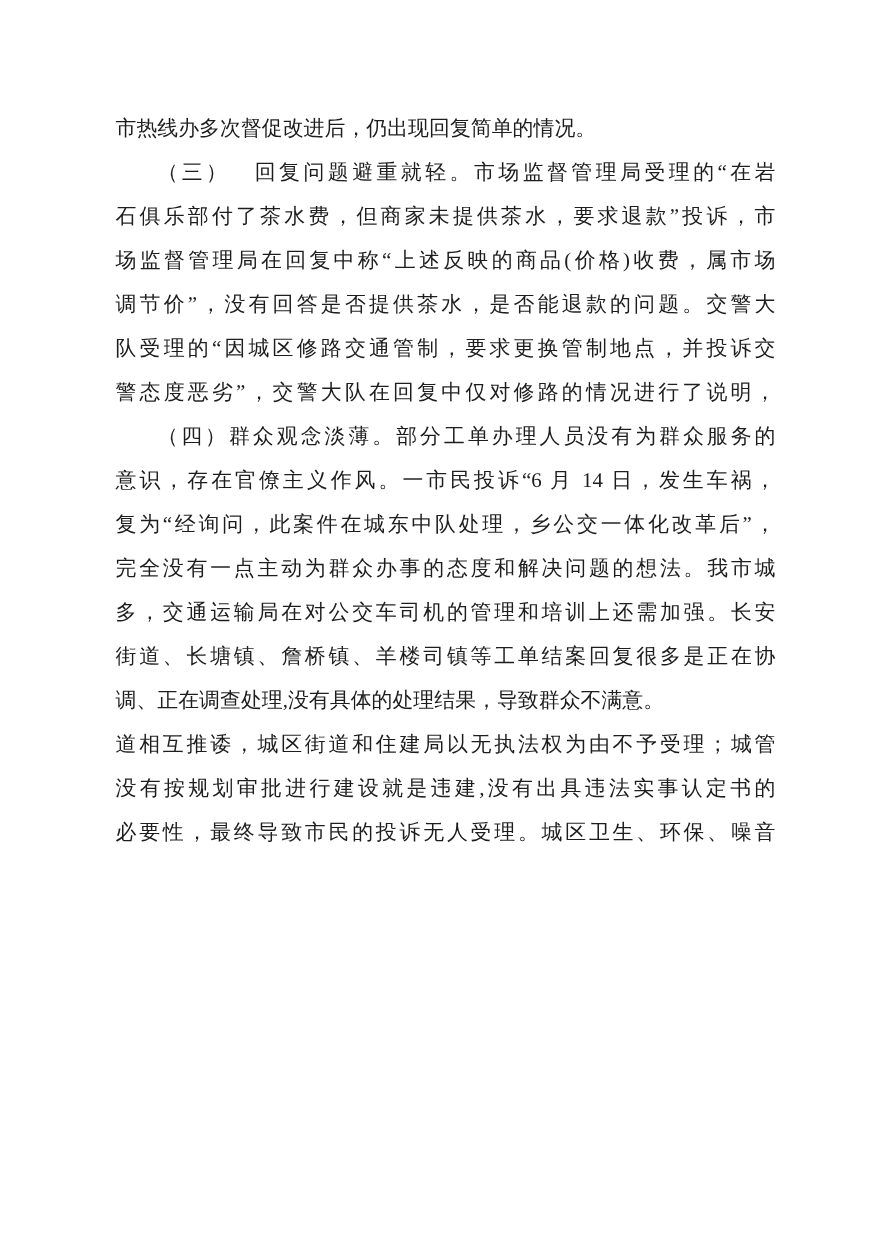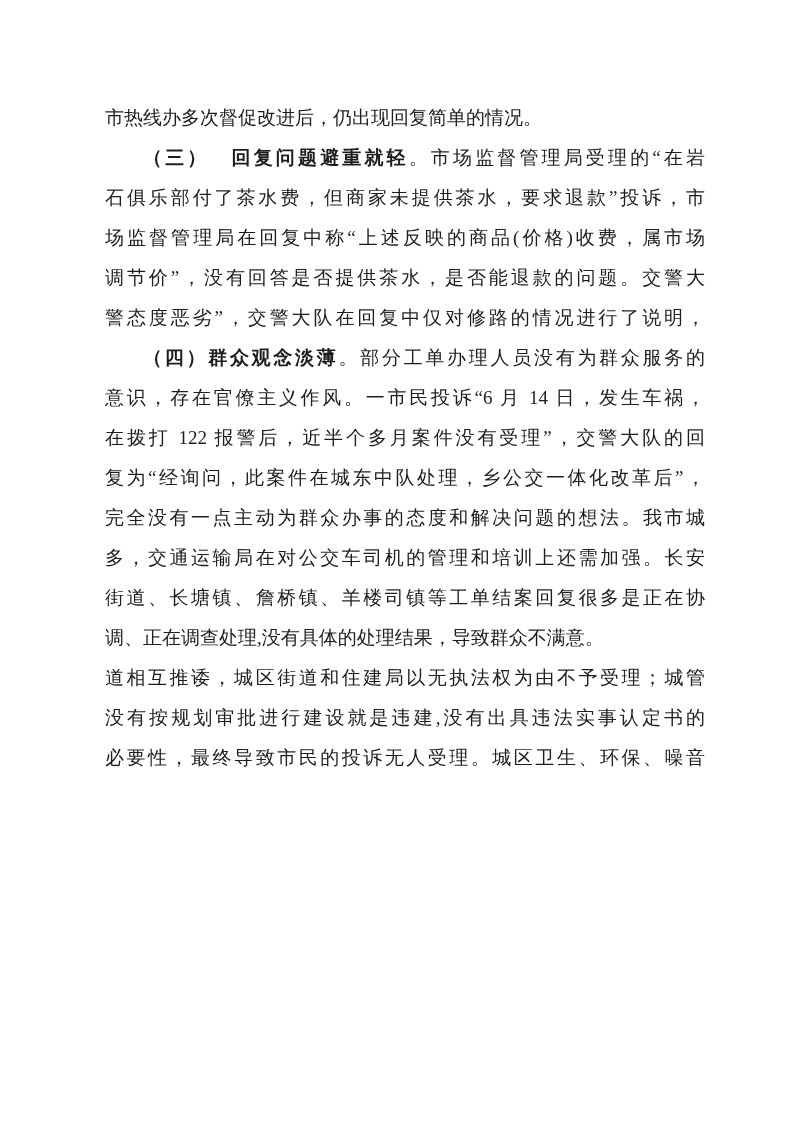--- a/index.html
+++ b/index.html
@@ -37,40 +37,40 @@
     letter-spacing: 0;
   }
   .line.end {
     text-align: left;
     text-align-last: left;
   }
   .line.indent {
     text-indent: 2em;
   }
   .line .hd {
-    font-weight: bold;
+    font-weight: normal;
   }
 </style>
 </head>
 <body>
 
 <div class="page">
   <div class="textblock">
 
     <p class="line end"><span>市热线办多次督促改进后，仍出现回复简单的情况。</span></p>
 
     <p class="line indent"><span class="hd">（三）　回复问题避重就轻</span><span>。市场监督管理局受理的“在岩</span></p>
     <p class="line"><span>石俱乐部付了茶水费，但商家未提供茶水，要求退款”投诉，市</span></p>
     <p class="line"><span>场监督管理局在回复中称“上述反映的商品(价格)收费，属市场</span></p>
     <p class="line"><span>调节价”，没有回答是否提供茶水，是否能退款的问题。交警大</span></p>
+    <p class="line"><span>队受理的“因城区修路交通管制，要求更换管制地点，并投诉交</span></p>
     <p class="line"><span>警态度恶劣”，交警大队在回复中仅对修路的情况进行了说明，</span></p>
 
     <p class="line indent"><span class="hd">（四）群众观念淡薄</span><span>。部分工单办理人员没有为群众服务的</span></p>
     <p class="line"><span>意识，存在官僚主义作风。一市民投诉“6 月 14 日，发生车祸，</span></p>
-    <p class="line"><span>在拨打 122 报警后，近半个多月案件没有受理”，交警大队的回</span></p>
     <p class="line"><span>复为“经询问，此案件在城东中队处理，乡公交一体化改革后”，</span></p>
     <p class="line"><span>完全没有一点主动为群众办事的态度和解决问题的想法。我市城</span></p>
     <p class="line"><span>多，交通运输局在对公交车司机的管理和培训上还需加强。长安</span></p>
     <p class="line"><span>街道、长塘镇、詹桥镇、羊楼司镇等工单结案回复很多是正在协</span></p>
     <p class="line end"><span>调、正在调查处理,没有具体的处理结果，导致群众不满意。</span></p>
 
     <p class="line"><span>道相互推诿，城区街道和住建局以无执法权为由不予受理；城管</span></p>
     <p class="line"><span>没有按规划审批进行建设就是违建,没有出具违法实事认定书的</span></p>
     <p class="line"><span>必要性，最终导致市民的投诉无人受理。城区卫生、环保、噪音</span></p>
 

